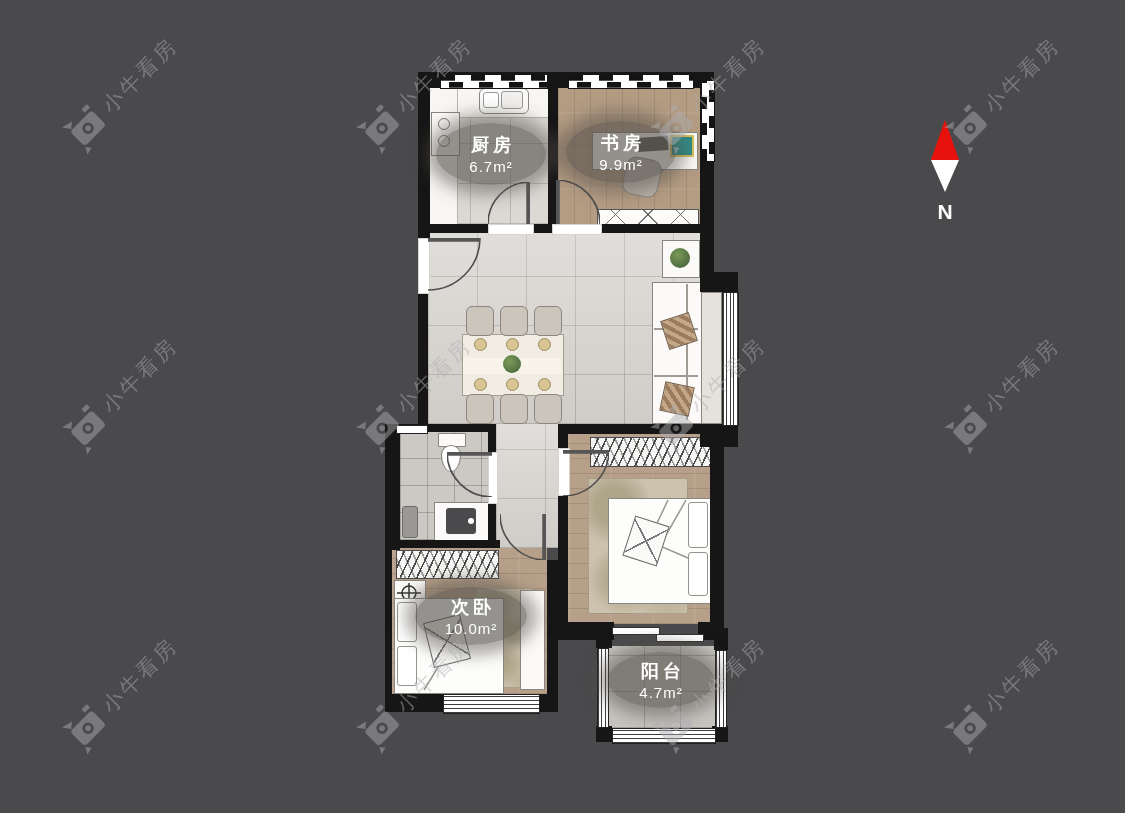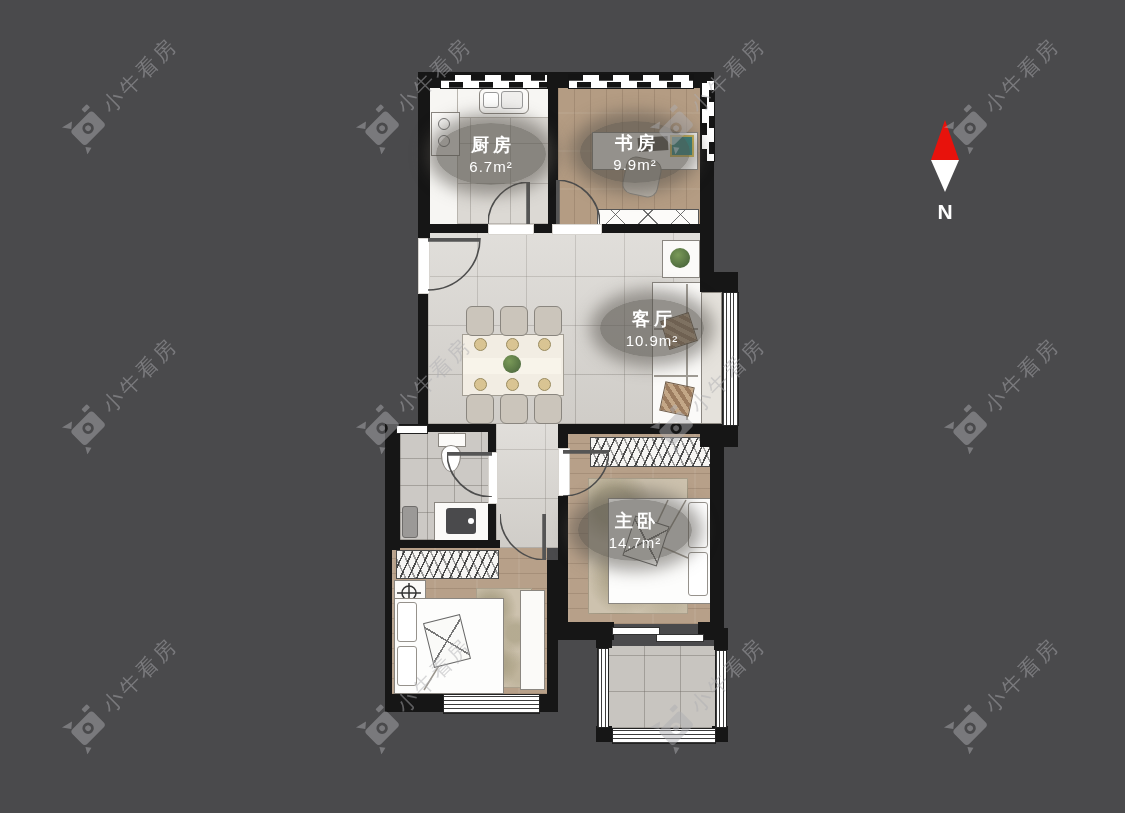--- a/index.html
+++ b/index.html
@@ -246,31 +246,31 @@
       <path d="M0 0 A46 46 0 0 0 46 46" stroke="#4d4d4d" stroke-width="1.6" fill="none"></path>
       <line x1="44.5" y1="0" x2="44.5" y2="46" stroke="#555" stroke-width="4.5"></line>
     </svg>
   <div class="slider" style="left:612px;top:627px;width:46px;height:6px;"></div>
   <div class="slider" style="left:656px;top:634px;width:46px;height:6px;"></div>
 
   <div class="pill" style="left:436px;top:123px;width:110px;height:62px;">
     <span class="rname">厨房</span>
       <span class="rarea">6.7m²</span>
     </div>
-  <div class="pill" style="left:580px;top:121px;width:110px;height:62px;">
+  <div class="pill" style="left:566px;top:121px;width:110px;height:62px;">
     <span class="rname">书房</span>
       <span class="rarea">9.9m²</span>
     </div>
-  <div class="pill" style="left:600px;top:299px;width:104px;height:58px;">
-    <span class="rname">客厅</span>
-      <span class="rarea">10.9m²</span>
+  <div class="pill" style="left:415px;top:587px;width:112px;height:58px;">
+    <span class="rname">次卧</span>
+      <span class="rarea">10.0m²</span>
     </div>
-  <div class="pill" style="left:578px;top:499px;width:114px;height:62px;">
-    <span class="rname">主卧</span>
-      <span class="rarea">14.7m²</span>
+  <div class="pill" style="left:608px;top:652px;width:106px;height:56px;">
+    <span class="rname">阳台</span>
+      <span class="rarea">4.7m²</span>
     </div>
 
   <div class="wm-layer">
       <div class="wm" style="left: 74px; top: 122px;">
         <svg viewBox="0 0 40 40">
           <path fill-rule="evenodd" d="M8 10 h24 a4 4 0 0 1 4 4 v14 a4 4 0 0 1 -4 4 h-24 a4 4 0 0 1 -4 -4 v-14 a4 4 0 0 1 4 -4 Z M20 27 a6 6 0 1 1 0 -12 a6 6 0 1 1 0 12 Z"></path>
           <circle cx="20" cy="21" r="3"></circle>
           <path d="M7 9 L1 1 L13 4 Z"></path>
           <rect x="29" y="2" width="8" height="5" rx="1"></rect>
           <path d="M4 33 L0 40 L8 38 Z"></path>

